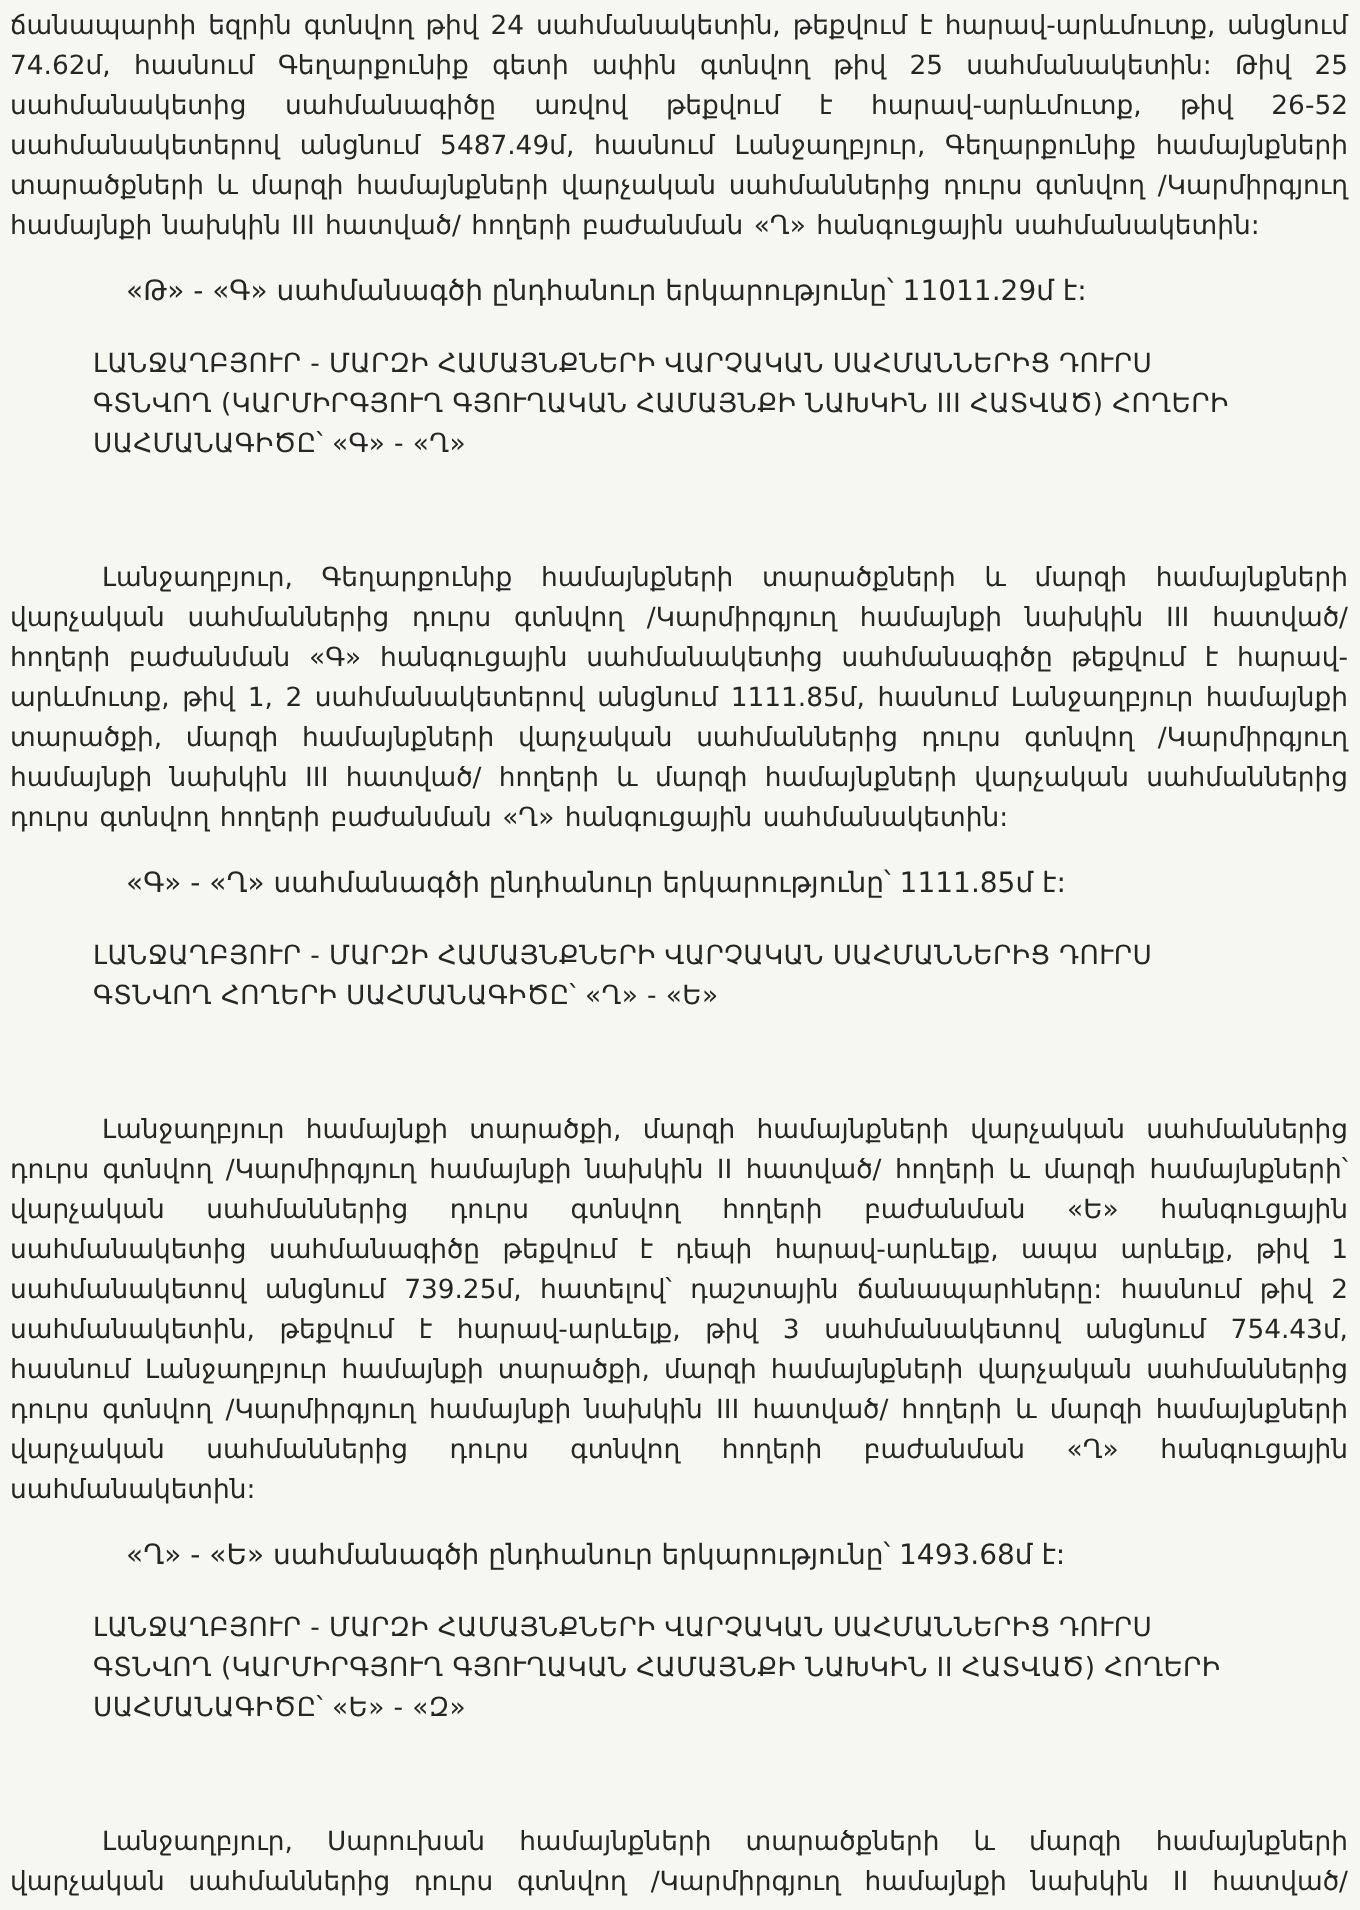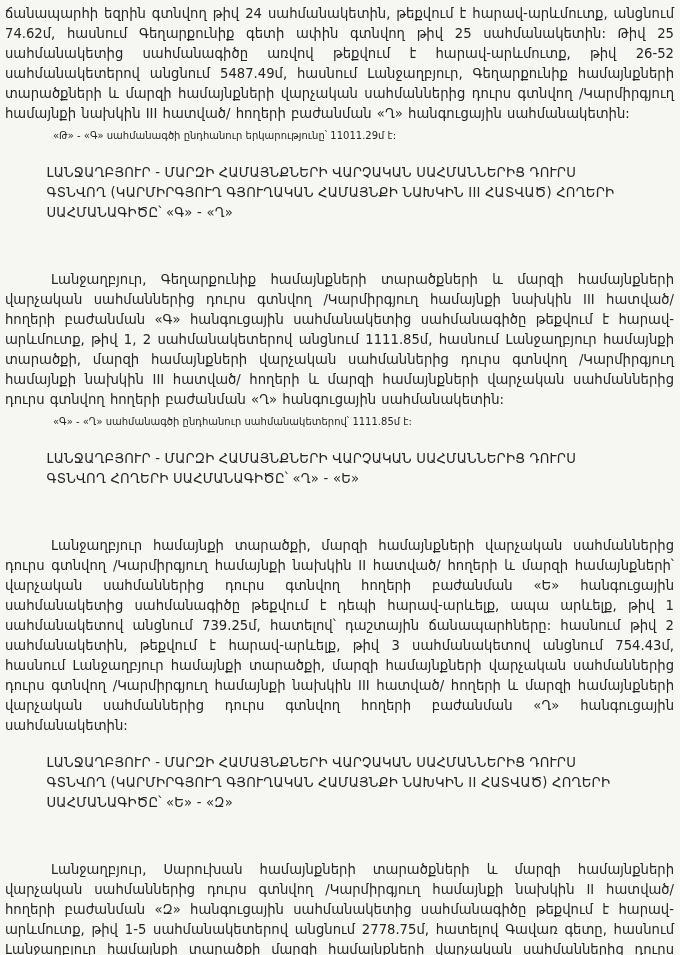--- a/index.html
+++ b/index.html
@@ -24,22 +24,22 @@
     font-size: 13.2px;
     line-height: 20px;
     text-align: justify;
     word-spacing: 1px;
   }
   .first-indent {
     text-indent: 46px;
     margin-top: 47px;
   }
   .summary-par {
-    margin: 2px;
-    font-size: 10px;
+    margin: 12px;
+    font-size: 14px;
     line-height: 20px;
     text-indent: 46px;
     text-align: left;
   }
   .section-heading {
     margin: 17px auto 13px auto;
     max-width: 586px;
     font-size: 13.2px;
     line-height: 20px;
     font-weight: normal;
@@ -53,26 +53,27 @@
 <div class="page">
 
   <p class="body-par">ճանապարհի եզրին գտնվող թիվ 24 սահմանակետին, թեքվում է  հարավ-արևմուտք, անցնում 74.62մ, հասնում Գեղարքունիք գետի ափին գտնվող թիվ 25 սահմանակետին: Թիվ 25 սահմանակետից սահմանագիծը առվով թեքվում է հարավ-արևմուտք, թիվ 26-52 սահմանակետերով անցնում 5487.49մ, հասնում Լանջաղբյուր, Գեղարքունիք համայնքների տարածքների և մարզի համայնքների վարչական սահմաններից դուրս գտնվող /Կարմիրգյուղ համայնքի նախկին III հատված/ հողերի բաժանման «Ղ» հանգուցային սահմանակետին:</p>
 
   <p class="summary-par">«Թ» - «Գ» սահմանագծի ընդհանուր երկարությունը՝ 11011.29մ է:</p>
 
   <h2 class="section-heading">ԼԱՆՋԱՂԲՅՈՒՐ - ՄԱՐԶԻ ՀԱՄԱՅՆՔՆԵՐԻ ՎԱՐՉԱԿԱՆ ՍԱՀՄԱՆՆԵՐԻՑ ԴՈՒՐՍ ԳՏՆՎՈՂ (ԿԱՐՄԻՐԳՅՈՒՂ ԳՅՈՒՂԱԿԱՆ ՀԱՄԱՅՆՔԻ ՆԱԽԿԻՆ III ՀԱՏՎԱԾ) ՀՈՂԵՐԻ ՍԱՀՄԱՆԱԳԻԾԸ՝ «Գ» - «Ղ»</h2>
 
   <p class="body-par first-indent">Լանջաղբյուր, Գեղարքունիք համայնքների տարածքների և մարզի համայնքների վարչական սահմաններից դուրս գտնվող /Կարմիրգյուղ համայնքի նախկին III հատված/ հողերի բաժանման «Գ» հանգուցային սահմանակետից սահմանագիծը թեքվում է հարավ-արևմուտք, թիվ 1, 2 սահմանակետերով անցնում 1111.85մ, հասնում Լանջաղբյուր համայնքի տարածքի, մարզի համայնքների վարչական սահմաններից դուրս գտնվող /Կարմիրգյուղ համայնքի նախկին III հատված/ հողերի և մարզի համայնքների վարչական սահմաններից դուրս գտնվող հողերի բաժանման «Ղ» հանգուցային սահմանակետին:</p>
 
-  <p class="summary-par">«Գ» - «Ղ» սահմանագծի ընդհանուր սահմանակետերով՝ 1111.85մ է:</p>
+  <p class="summary-par">«Գ» - «Ղ» սահմանագծի ընդհանուր երկարությունը՝ 1111.85մ է:</p>
 
   <h2 class="section-heading">ԼԱՆՋԱՂԲՅՈՒՐ - ՄԱՐԶԻ ՀԱՄԱՅՆՔՆԵՐԻ ՎԱՐՉԱԿԱՆ ՍԱՀՄԱՆՆԵՐԻՑ ԴՈՒՐՍ ԳՏՆՎՈՂ ՀՈՂԵՐԻ ՍԱՀՄԱՆԱԳԻԾԸ՝ «Ղ» - «Ե»</h2>
 
   <p class="body-par first-indent">Լանջաղբյուր համայնքի տարածքի, մարզի համայնքների վարչական սահմաններից դուրս գտնվող /Կարմիրգյուղ համայնքի նախկին II հատված/ հողերի և մարզի համայնքների՝ վարչական սահմաններից դուրս գտնվող հողերի բաժանման «Ե» հանգուցային սահմանակետից սահմանագիծը թեքվում է դեպի հարավ-արևելք, ապա արևելք, թիվ 1 սահմանակետով անցնում 739.25մ, հատելով՝ դաշտային ճանապարհները: հասնում թիվ 2 սահմանակետին, թեքվում է հարավ-արևելք, թիվ 3 սահմանակետով անցնում 754.43մ, հասնում Լանջաղբյուր համայնքի տարածքի, մարզի համայնքների վարչական սահմաններից դուրս գտնվող /Կարմիրգյուղ համայնքի նախկին III հատված/ հողերի և մարզի համայնքների վարչական սահմաններից դուրս գտնվող հողերի բաժանման «Ղ» հանգուցային սահմանակետին:</p>
 
+  <p class="summary-par">«Ղ» - «Ե» սահմանագծի  ընդհանուր երկարությունը՝ 1493.68մ է:</p>
 
   <h2 class="section-heading">ԼԱՆՋԱՂԲՅՈՒՐ - ՄԱՐԶԻ ՀԱՄԱՅՆՔՆԵՐԻ ՎԱՐՉԱԿԱՆ ՍԱՀՄԱՆՆԵՐԻՑ ԴՈՒՐՍ ԳՏՆՎՈՂ (ԿԱՐՄԻՐԳՅՈՒՂ ԳՅՈՒՂԱԿԱՆ ՀԱՄԱՅՆՔԻ ՆԱԽԿԻՆ II ՀԱՏՎԱԾ) ՀՈՂԵՐԻ ՍԱՀՄԱՆԱԳԻԾԸ՝ «Ե» - «Զ»</h2>
 
   <p class="body-par first-indent">Լանջաղբյուր, Սարուխան համայնքների տարածքների և մարզի համայնքների վարչական սահմաններից դուրս գտնվող /Կարմիրգյուղ համայնքի նախկին II հատված/ հողերի բաժանման «Զ» հանգուցային սահմանակետից սահմանագիծը թեքվում է հարավ-արևմուտք, թիվ 1-5 սահմանակետերով անցնում 2778.75մ, հատելով Գավառ գետը, հասնում Լանջաղբյուր համայնքի տարածքի մարզի համայնքների վարչական սահմաններից դուրս գտնվող /Կարմիրգյուղ համայնքի նախկին II հատված/ հողերի և մարզի համայնքների վարչական սահմաններից դուրս գտնվող հողերի բաժանման «Ե» հանգուցային սահմանակետին:</p>
 
   <p class="summary-par">«Ե» - «Զ» սահմանագիծը ընդհանուր երկարությունը՝ 2778.75մ է:</p>
 
 </div>
 
 </body></html>

